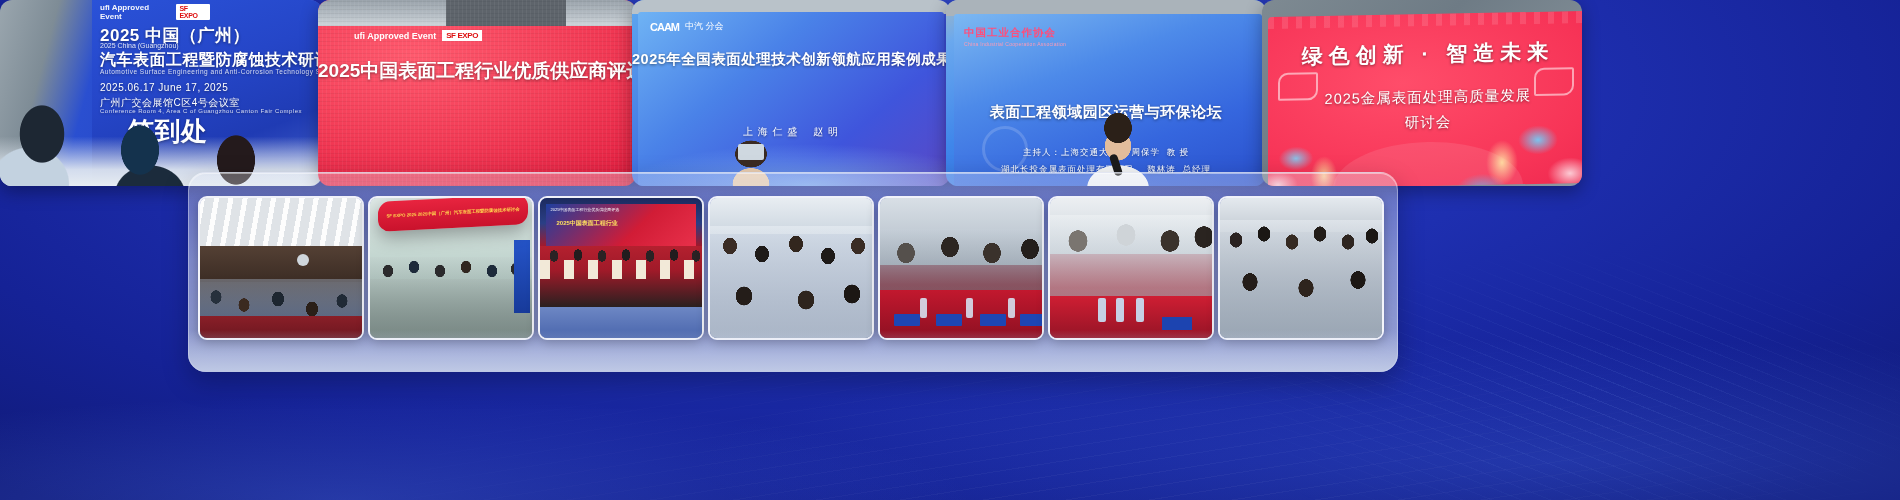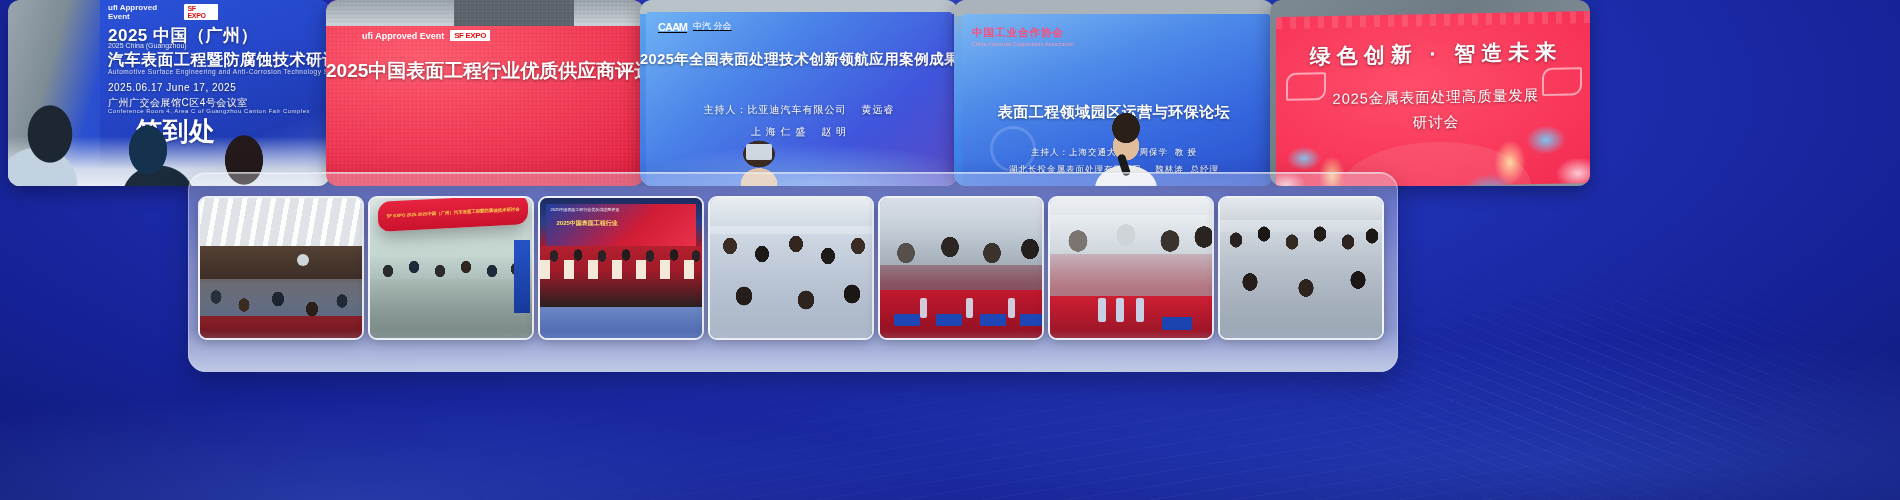--- a/index.html
+++ b/index.html
@@ -40,21 +40,21 @@
             mask-image: radial-gradient(520px 220px at 55% 55%, #000 0%, transparent 72%);
   }
   .bg-glow{
     position:absolute; left:50%; top:-120px; transform:translateX(-50%);
     width:1500px; height:420px; border-radius:50%;
     background: radial-gradient(closest-side, rgba(120,160,255,.30), transparent 70%);
     pointer-events:none;
   }
 
   
-  .top-row{ position:absolute; left:8px; top:0; width:1730px; height:192px;padding-left:36px; }
+  .top-row{ position:absolute; left:0; top:0; width:1730px; height:192px;padding-left:36px; }
   .banner{
     position:absolute; top:0; height:186px; border-radius:12px; overflow:hidden;
     box-shadow:0 6px 18px rgba(0,0,0,.33);
   }
   .banner .inner{ position:absolute; inset:0; }
   .cap{ position:absolute; color:#fff; text-align:center; width:100%; left:0;
         text-shadow:0 1px 3px rgba(0,0,0,.45); letter-spacing:.5px; }
 
   
   #b1{ left:0; width:322px; }
@@ -105,21 +105,21 @@
   .b2-top{ position:absolute; left:0; top:0; width:100%; height:26px;
            background:linear-gradient(180deg,#9aa3ab,#b7bfc6 60%, #cfd5da);}
   .b2-topdark{ position:absolute; left:128px; top:0; width:120px; height:26px; background:#5e646b;}
 
   
   #b3{ left:632px; width:318px; }
   #b3 .inner{ background: linear-gradient(135deg,#5ea8f0 0%, #3e6fe0 38%, #3a4fd8 68%, #5a46c8 100%); }
   .b3-top{ position:absolute; left:0; top:0; width:100%; height:14px; background:#b9c2c9;}
   .b3-screen{ position:absolute; left:6px; top:12px; right:6px; bottom:0;
      background: linear-gradient(140deg,#6fb3f4 0%, #4a82e8 35%, #3f55dc 70%, #5949c6 100%); border-radius:3px;}
-  .b3-logo{ position:absolute; left:18px; top:20px; display:flex; gap:6px; align-items:center;text-decoration:underline;}
+  .b3-logo{ position:absolute; left:18px; top:20px; display:flex; gap:6px; align-items:center;}
   .b3-logo .m{ color:#fff; font-size:11px; font-weight:bold; letter-spacing:-1px;}
   .b3-logo .z{ color:#fff; font-size:9px;}
   .b3-t1{ top:50px; font-size:14.5px; font-weight:bold; white-space:nowrap; }
   .b3-r1{ top:103px; font-size:10px; letter-spacing:1px;}
   .b3-r2{ top:125px; font-size:10px; letter-spacing:1px;}
   .b3-glow{ position:absolute; left:0; bottom:0; width:100%; height:56px;
      background: radial-gradient(260px 60px at 55% 100%, rgba(160,225,255,.55), transparent 70%);}
   .b3-head{ position:absolute; left:88px; bottom:0; width:62px; height:46px;
      background: radial-gradient(26px 22px at 31px 14px,#3a2a22 0%,#3a2a22 60%,transparent 62%),
                  radial-gradient(30px 26px at 31px 44px,#e8ccb0 0%,#e8ccb0 60%,transparent 62%);}
@@ -362,23 +362,20 @@
 
     <div class="banner" id="b3">
       <div class="inner">
         <div class="b3-top"></div>
         <div class="b3-screen"></div>
         <div class="b3-logo">
           <span class="m">CAAM</span>
           <span class="z">中汽 分会</span>
         </div>
         <div class="cap b3-t1">2025年全国表面处理技术创新领航应用案例成果发布会</div>
-        <div class="cap b3-r1">
-          <span>主持人：</span><span>比亚迪汽车有限公司</span>&nbsp;&nbsp;&nbsp;&nbsp;<span>黄远睿</span>
-        </div>
         <div class="cap b3-r2">
           <span>上 海 仁 盛</span>&nbsp;&nbsp;&nbsp;&nbsp;<span>赵  明</span>
         </div>
         <div class="b3-glow"></div>
         <div class="b3-head"></div>
         <div class="b3-phone"></div>
       </div>
     </div>
 
     <div class="banner" id="b4">

